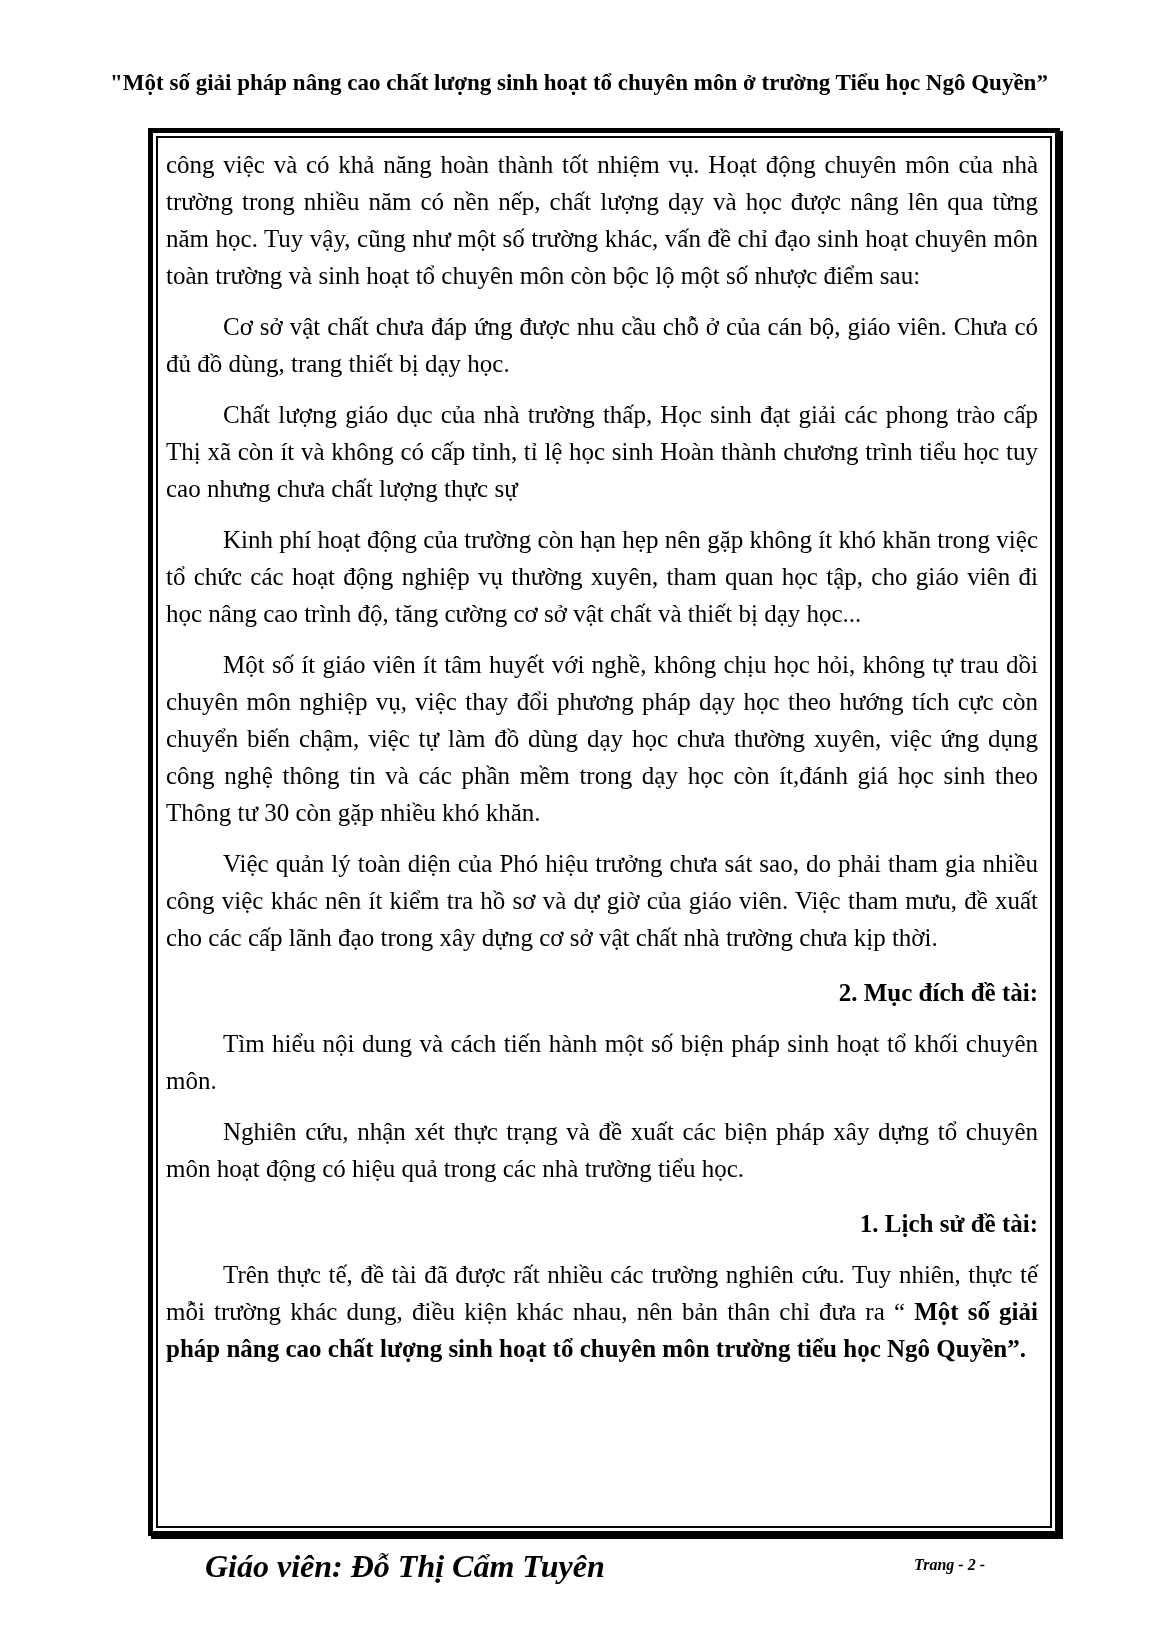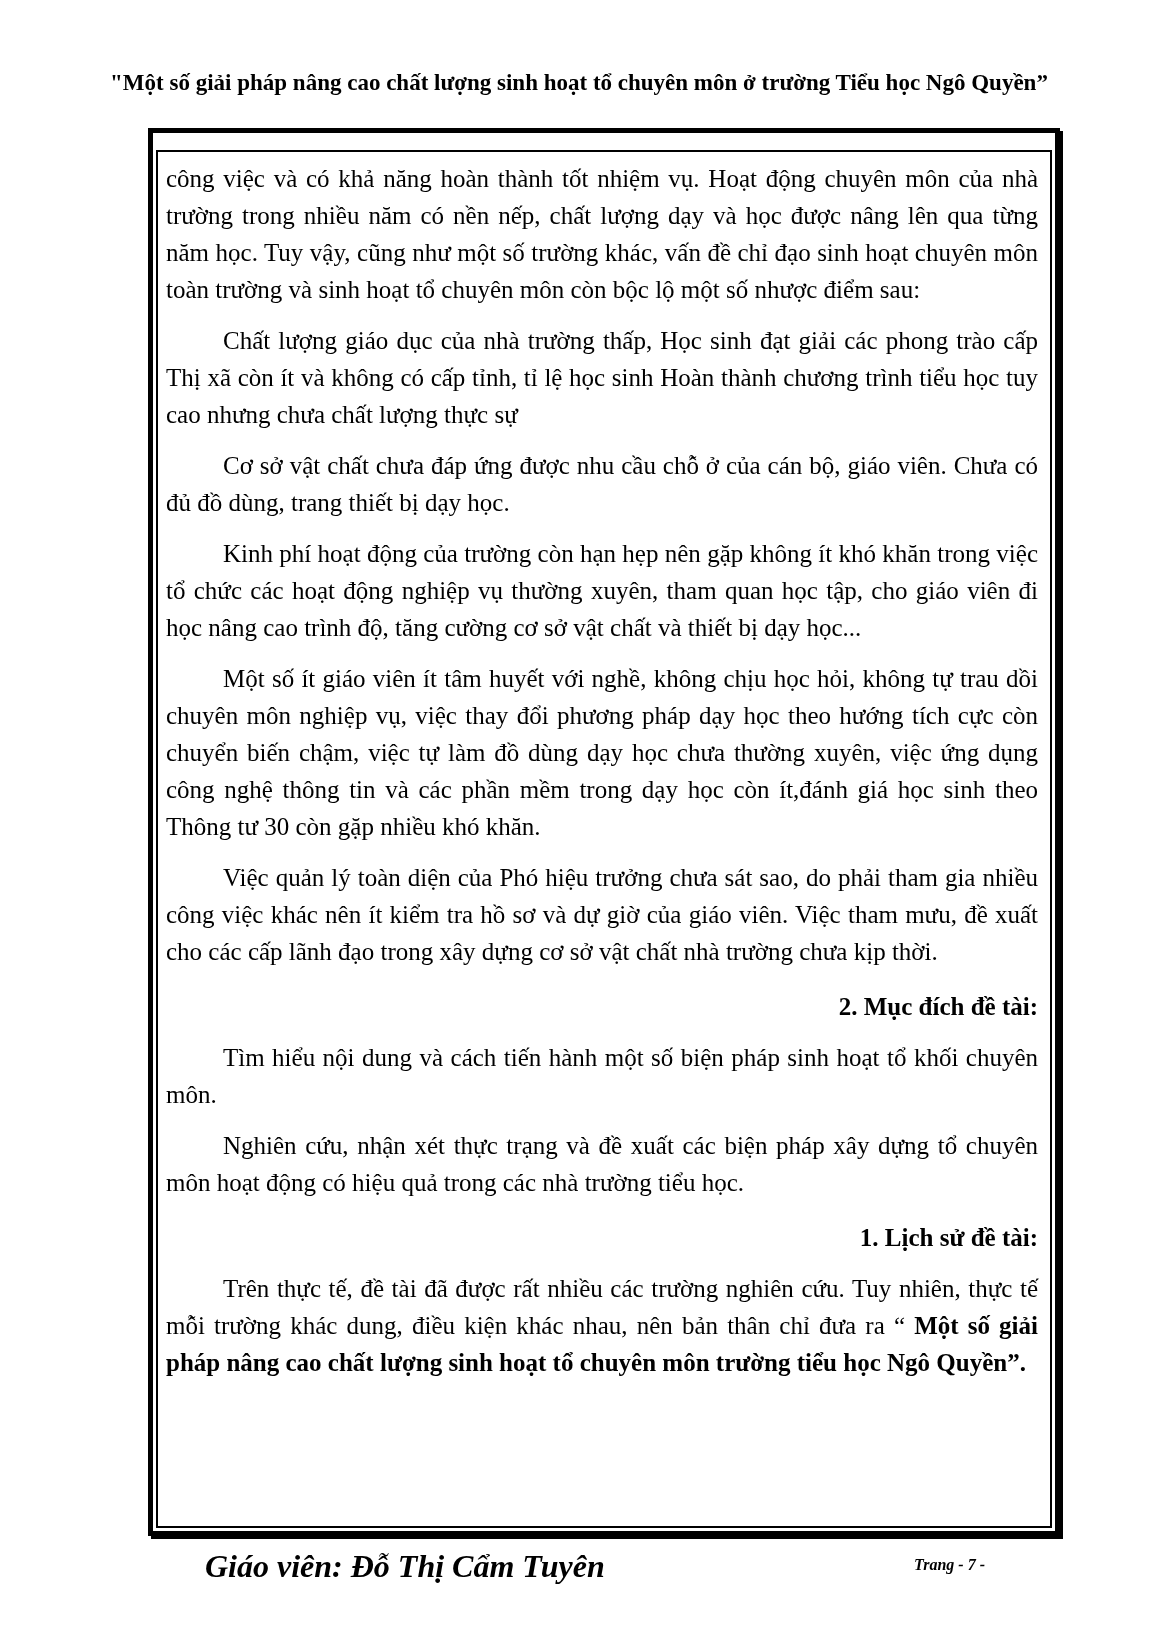--- a/index.html
+++ b/index.html
@@ -38,21 +38,20 @@
     box-shadow: 3px 3px 0 0 #000000;
     background: #ffffff;
   }
   .content-box-inner {
     position: absolute;
     inset: 3px;
     border: 2px solid #000000;
     box-sizing: border-box;
     padding: 8px 12px 8px 8px;
     overflow: hidden;
-    margin-top: 14px;
   }
   .para, .heading {
     font-size: 25px;
     line-height: 37px;
     margin: 14px 0 0 0;
     text-align: justify;
     text-indent: 57px;
   }
   .para:first-child, .heading:first-child { margin-top: 0; }
   .para.no-indent { text-indent: 0; }
@@ -82,30 +81,30 @@
 </head>
 <body>
 
 <div class="page">
 
   <div class="doc-header">"Một số giải pháp nâng cao chất lượng sinh hoạt tổ chuyên môn ở trường Tiểu học Ngô Quyền”</div>
 
   <div class="content-box">
     <div class="content-box-inner">
         <p class="para no-indent"><span>công việc và có khả năng hoàn thành tốt nhiệm vụ. Hoạt động chuyên môn của nhà trường trong nhiều năm có nền nếp, chất lượng dạy và học được nâng lên qua từng năm học. Tuy vậy, cũng như một số trường khác, vấn đề chỉ đạo sinh hoạt chuyên môn toàn trường và sinh hoạt tổ chuyên môn còn bộc lộ một số nhược điểm sau:</span></p>
+        <p class="para"><span>Cơ sở vật chất chưa đáp ứng được nhu cầu chỗ ở của cán bộ, giáo viên. Chưa có đủ đồ dùng, trang thiết bị dạy học.</span></p>
         <p class="para"><span>Chất lượng giáo dục của nhà trường thấp, Học sinh đạt giải các phong trào cấp Thị xã còn ít và không có cấp tỉnh, tỉ lệ học sinh Hoàn thành chương trình tiểu học tuy cao nhưng chưa chất lượng thực sự</span></p>
-        <p class="para"><span>Cơ sở vật chất chưa đáp ứng được nhu cầu chỗ ở của cán bộ, giáo viên. Chưa có đủ đồ dùng, trang thiết bị dạy học.</span></p>
         <p class="para"><span>Kinh phí hoạt động của trường còn hạn hẹp nên gặp không ít khó khăn trong việc tổ chức các hoạt động nghiệp vụ thường xuyên, tham quan học tập, cho giáo viên đi học nâng cao trình độ, tăng cường cơ sở vật chất và thiết bị dạy học...</span></p>
         <p class="para"><span>Một số ít giáo viên ít tâm huyết với nghề, không chịu học hỏi, không tự trau dồi chuyên môn nghiệp vụ, việc thay đổi phương pháp dạy học theo hướng tích cực còn chuyển biến chậm, việc tự làm đồ dùng dạy học chưa thường xuyên, việc ứng dụng công nghệ thông tin và các phần mềm trong dạy học còn ít,đánh giá học sinh theo Thông tư 30 còn gặp nhiều khó khăn.</span></p>
         <p class="para"><span>Việc quản lý toàn diện của Phó hiệu trưởng chưa sát sao, do phải tham gia nhiều công việc khác nên ít kiểm tra hồ sơ và dự giờ của giáo viên. Việc tham mưu, đề xuất cho các cấp lãnh đạo trong xây dựng cơ sở vật chất nhà trường chưa kịp thời.</span></p>
         <h3 class="heading"><b>2. Mục đích đề tài:</b></h3>
         <p class="para"><span>Tìm hiểu nội dung và cách tiến hành một số biện pháp sinh hoạt tổ khối chuyên môn.</span></p>
         <p class="para"><span>Nghiên cứu, nhận xét thực trạng và đề xuất các biện pháp xây dựng tổ chuyên môn hoạt động có hiệu quả trong các nhà trường tiểu học.</span></p>
         <h3 class="heading"><b>1.  Lịch sử đề tài:</b></h3>
         <p class="para"><span>Trên thực tế, đề tài đã được rất nhiều các trường nghiên cứu. Tuy nhiên, thực tế mỗi trường khác dung, điều kiện khác nhau, nên bản thân chỉ đưa ra “ </span><b>Một  số giải pháp nâng cao chất lượng sinh hoạt tổ chuyên môn trường tiểu học Ngô Quyền”.</b></p>
       </div>
   </div>
 
   <div class="doc-footer-left">Giáo viên: Đỗ Thị Cẩm Tuyên</div>
 
-  <div class="doc-footer-right">Trang - 7 -</div>
+  <div class="doc-footer-right">Trang - 2 -</div>
 
 </div>
 
 </body></html>

